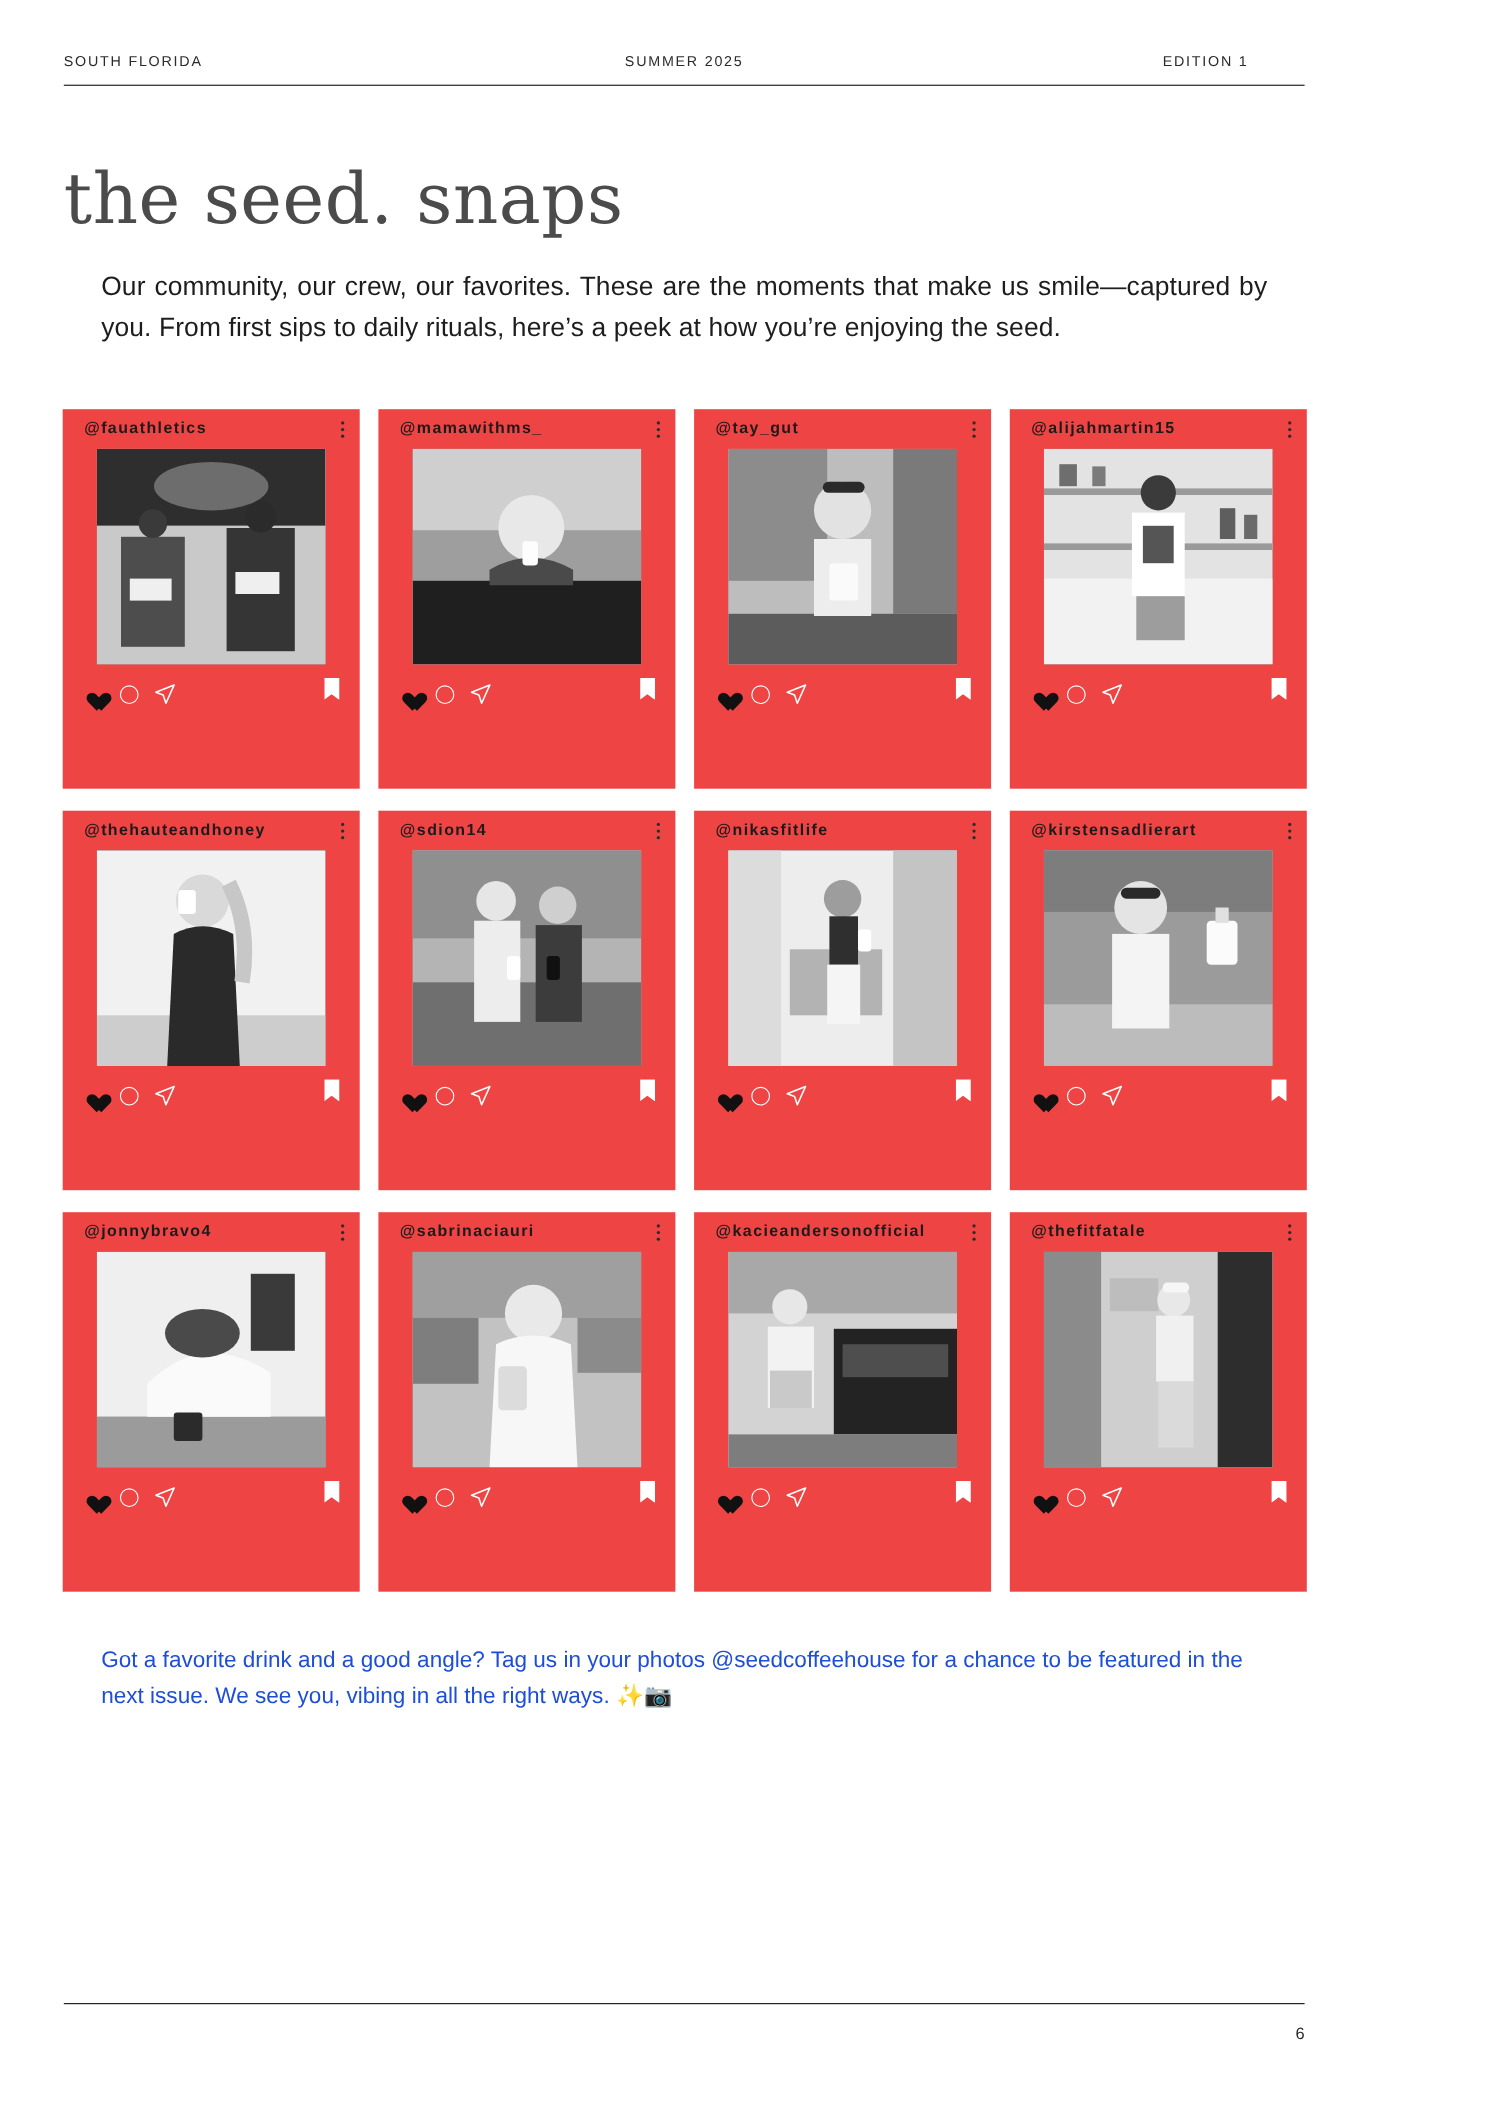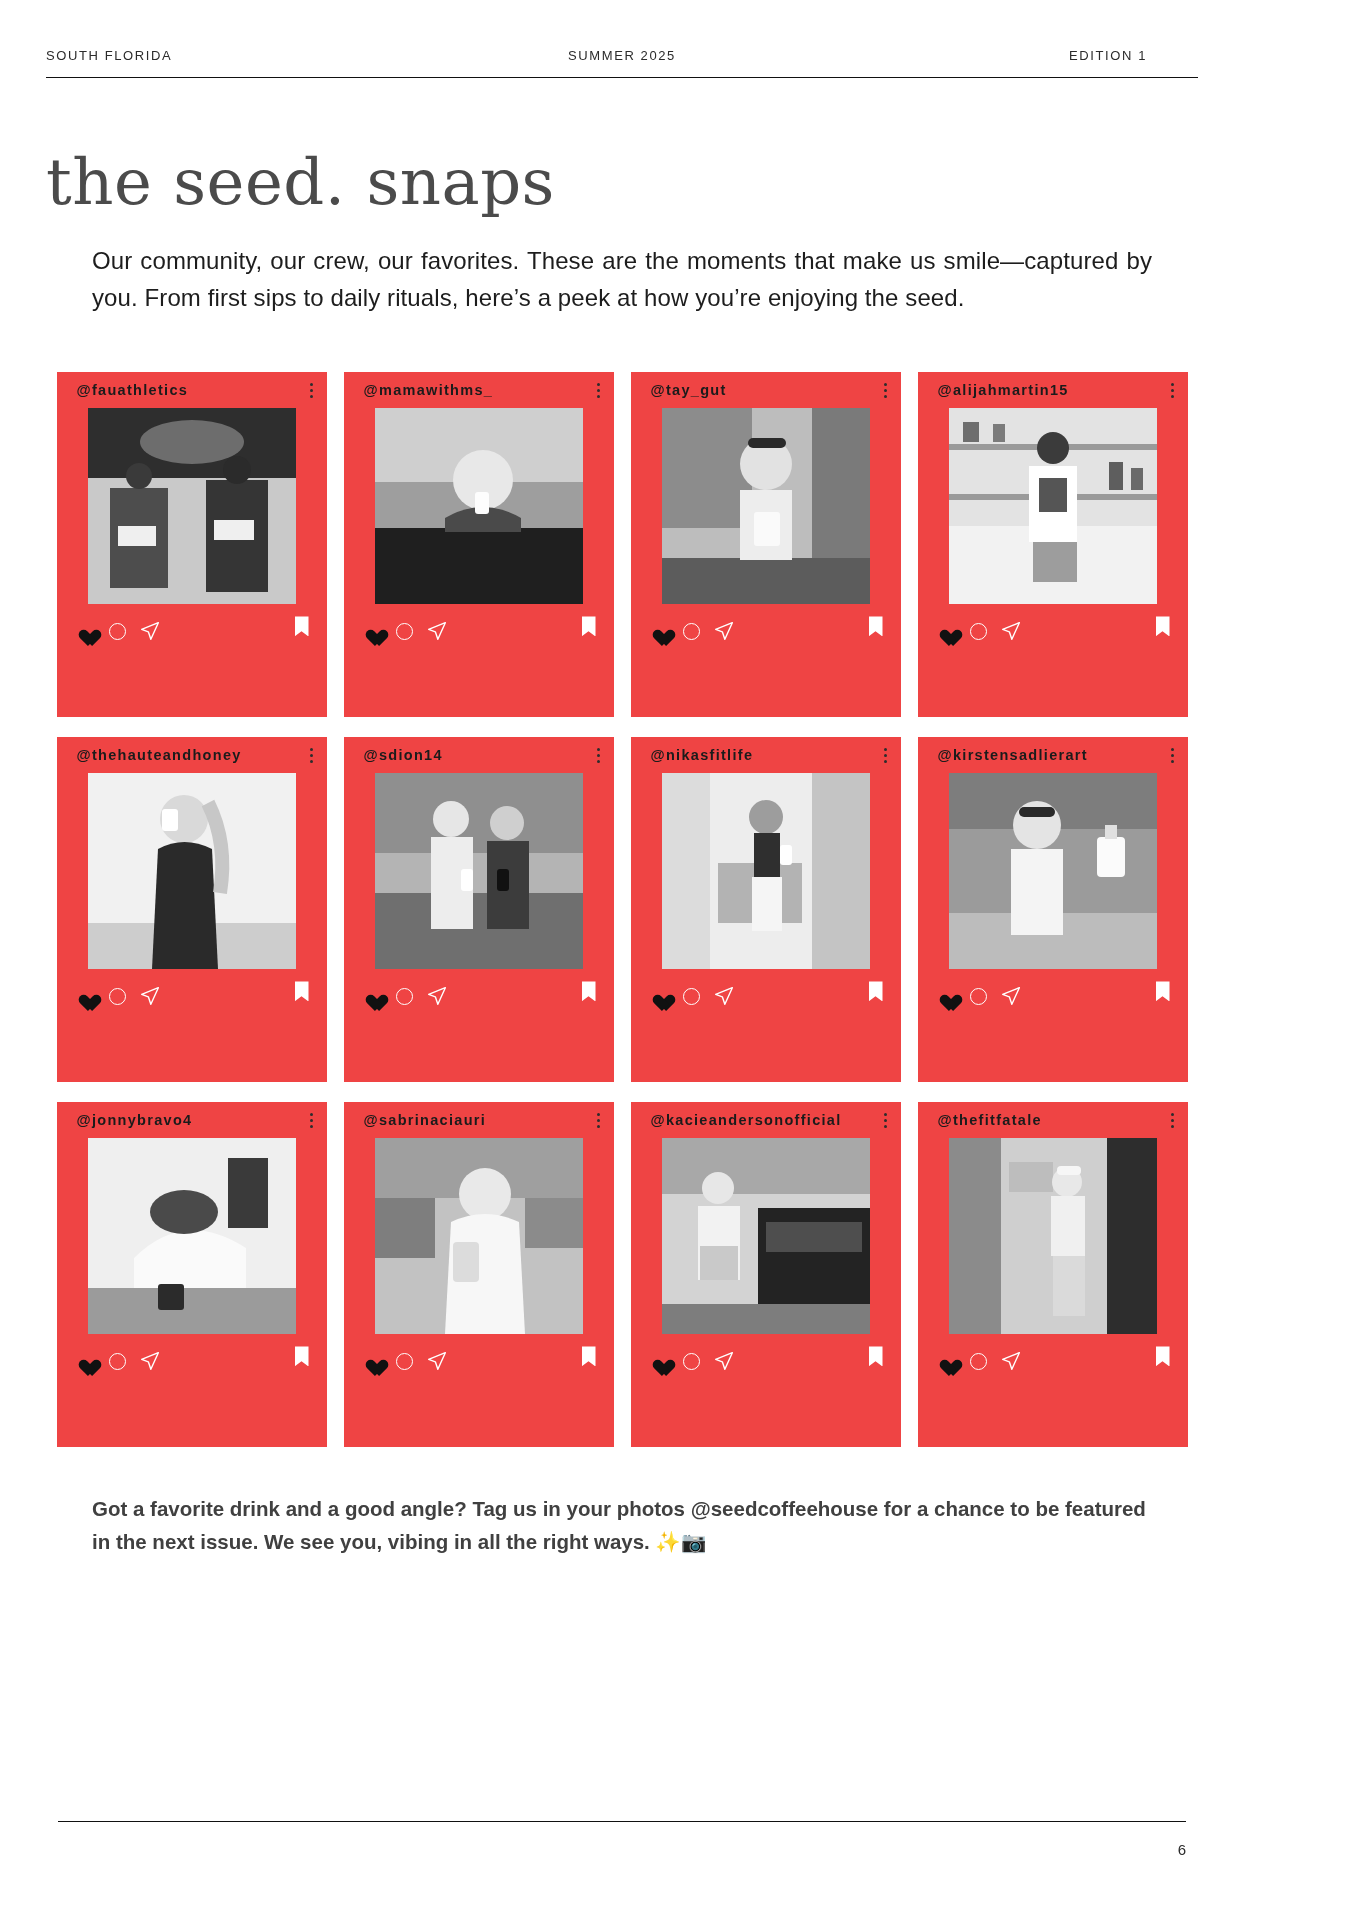--- a/index.html
+++ b/index.html
@@ -15,21 +15,21 @@
     position: relative;
     overflow: hidden;
   }
 
   .page {
     position: absolute;
     left: 0; top: 0;
     width: 1244px;
     height: 1920px;
     box-sizing: border-box;
-    padding: 0 46px;
+    padding: 0 58px;
   }
 
   
   .masthead {
     display: flex;
     align-items: flex-end;
     justify-content: space-between;
     padding-top: 48px;
     font-size: 13px;
     letter-spacing: 1.6px;
@@ -175,23 +175,22 @@
     background: #ffffff;
     clip-path: polygon(0 0, 100% 0, 100% 100%, 50% 74%, 0 100%);
   }
 
   
   .note {
     margin: 46px auto 16px auto;
     width: 1060px;
     font-size: 20.5px;
     line-height: 1.6;
-    color: #404040;
+    color: #1d4ed8;
     text-align: left;
-    font-weight: bold;
   }
 
   .bottom-rule {
     position: absolute;
     left: 58px; right: 58px;
     bottom: 98px;
     border-top: 1px solid #111;
   }
   .page-num {
     position: absolute;

